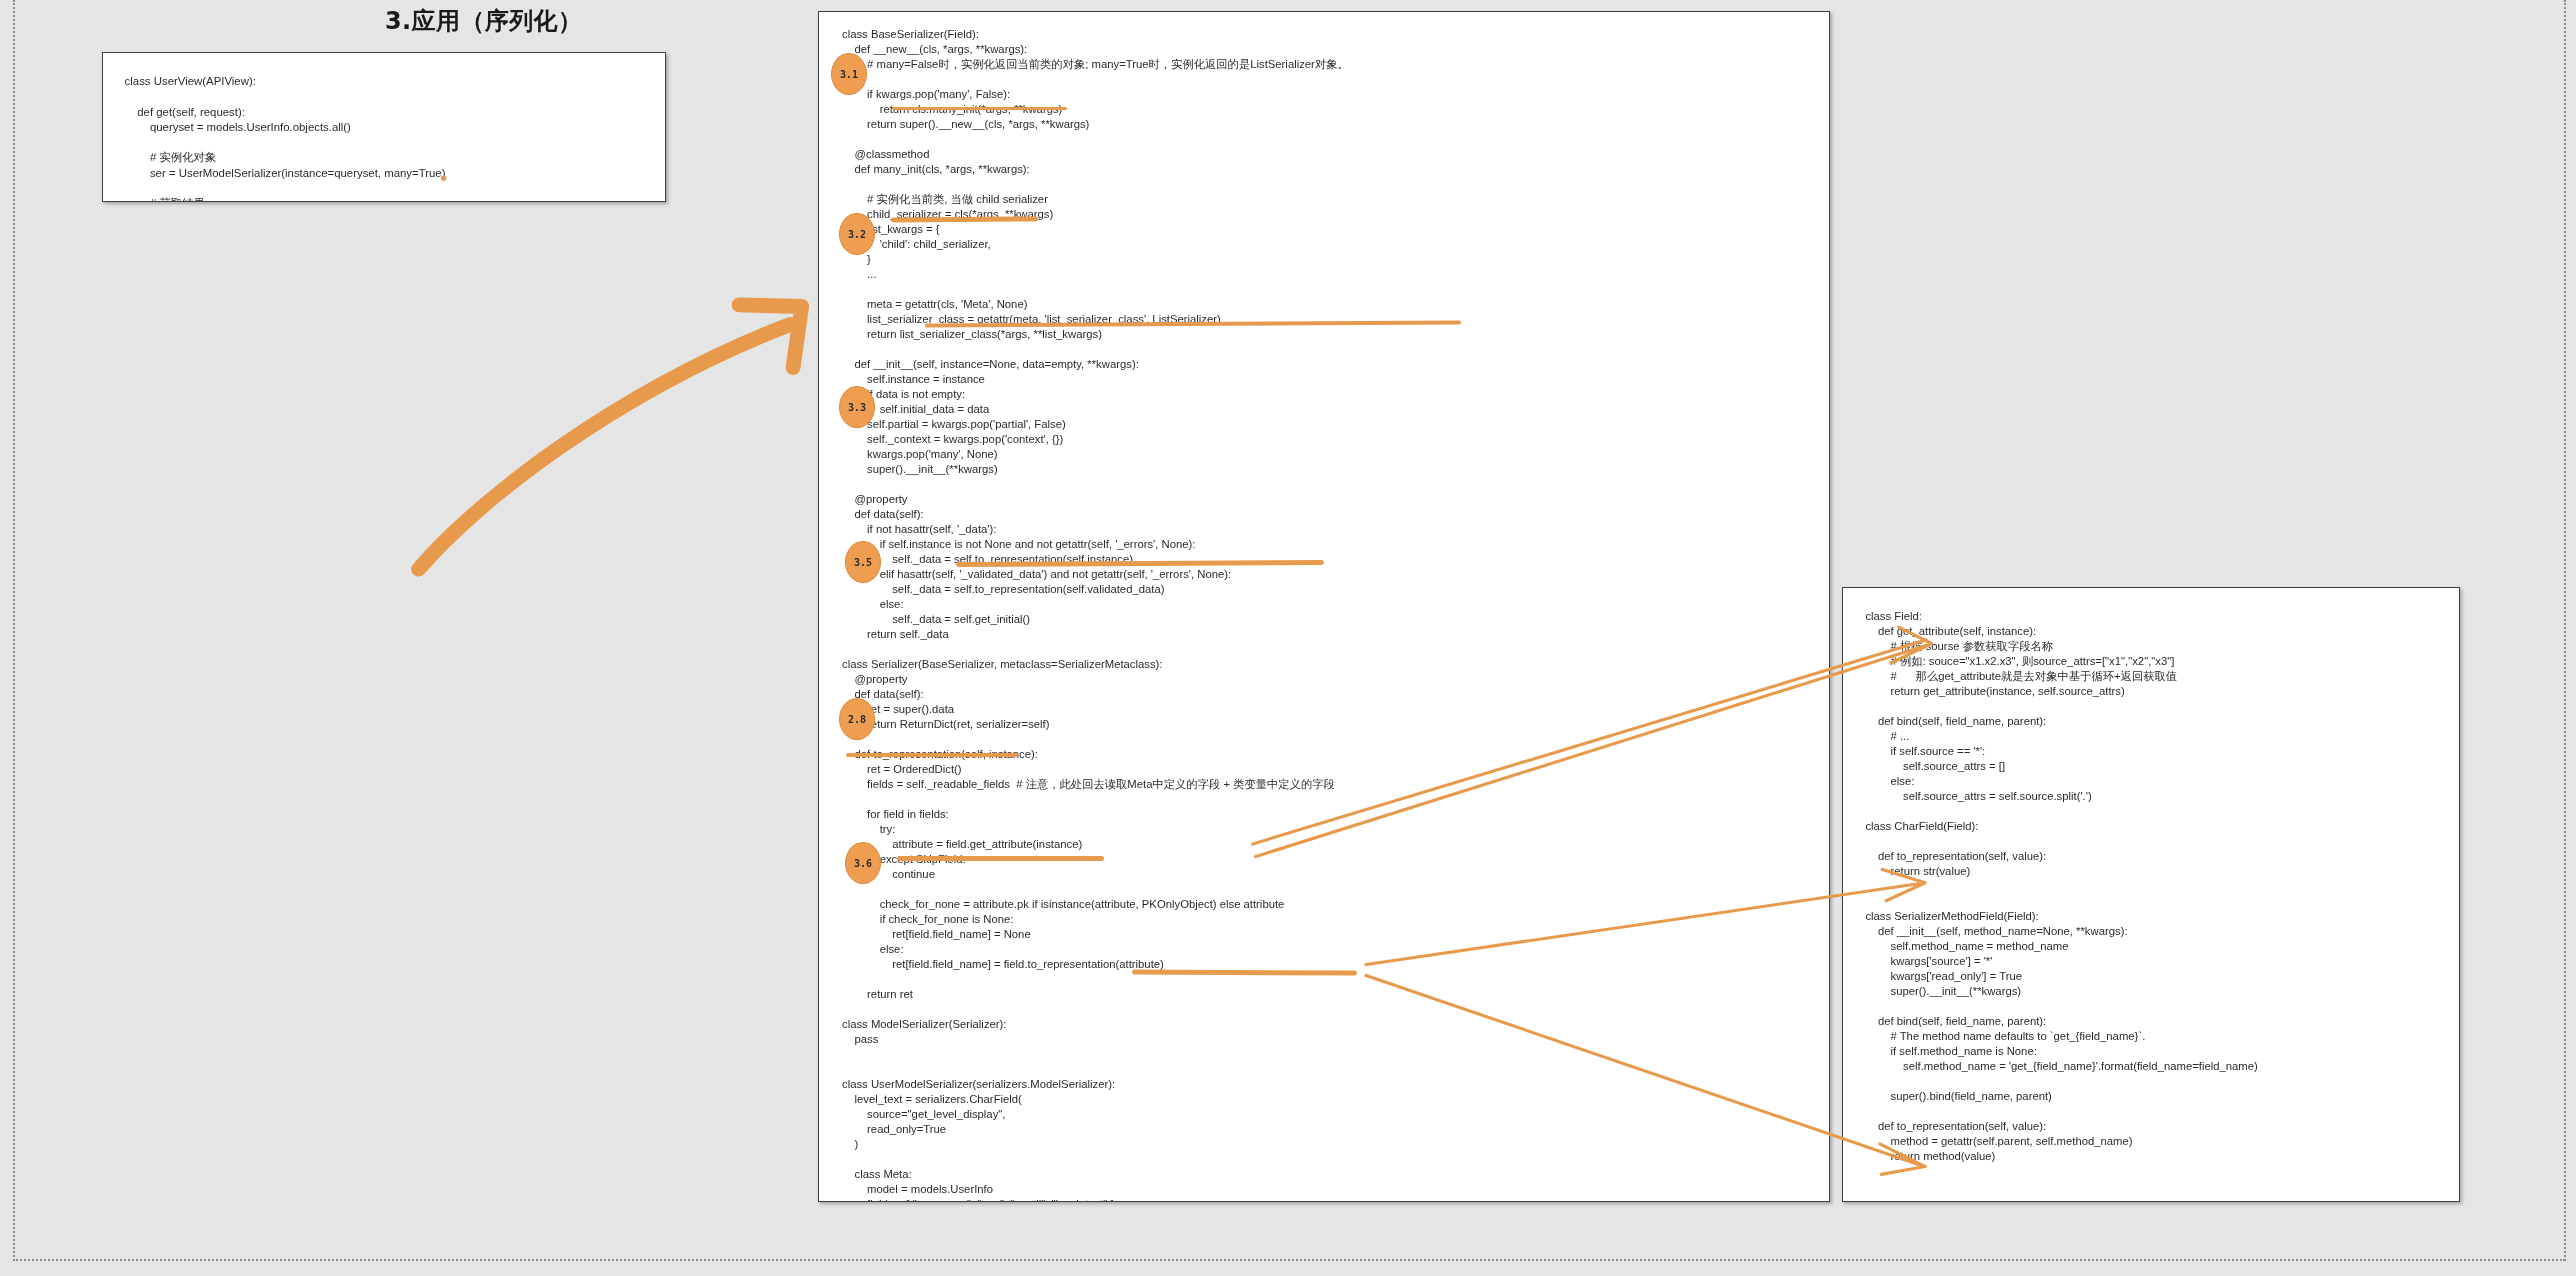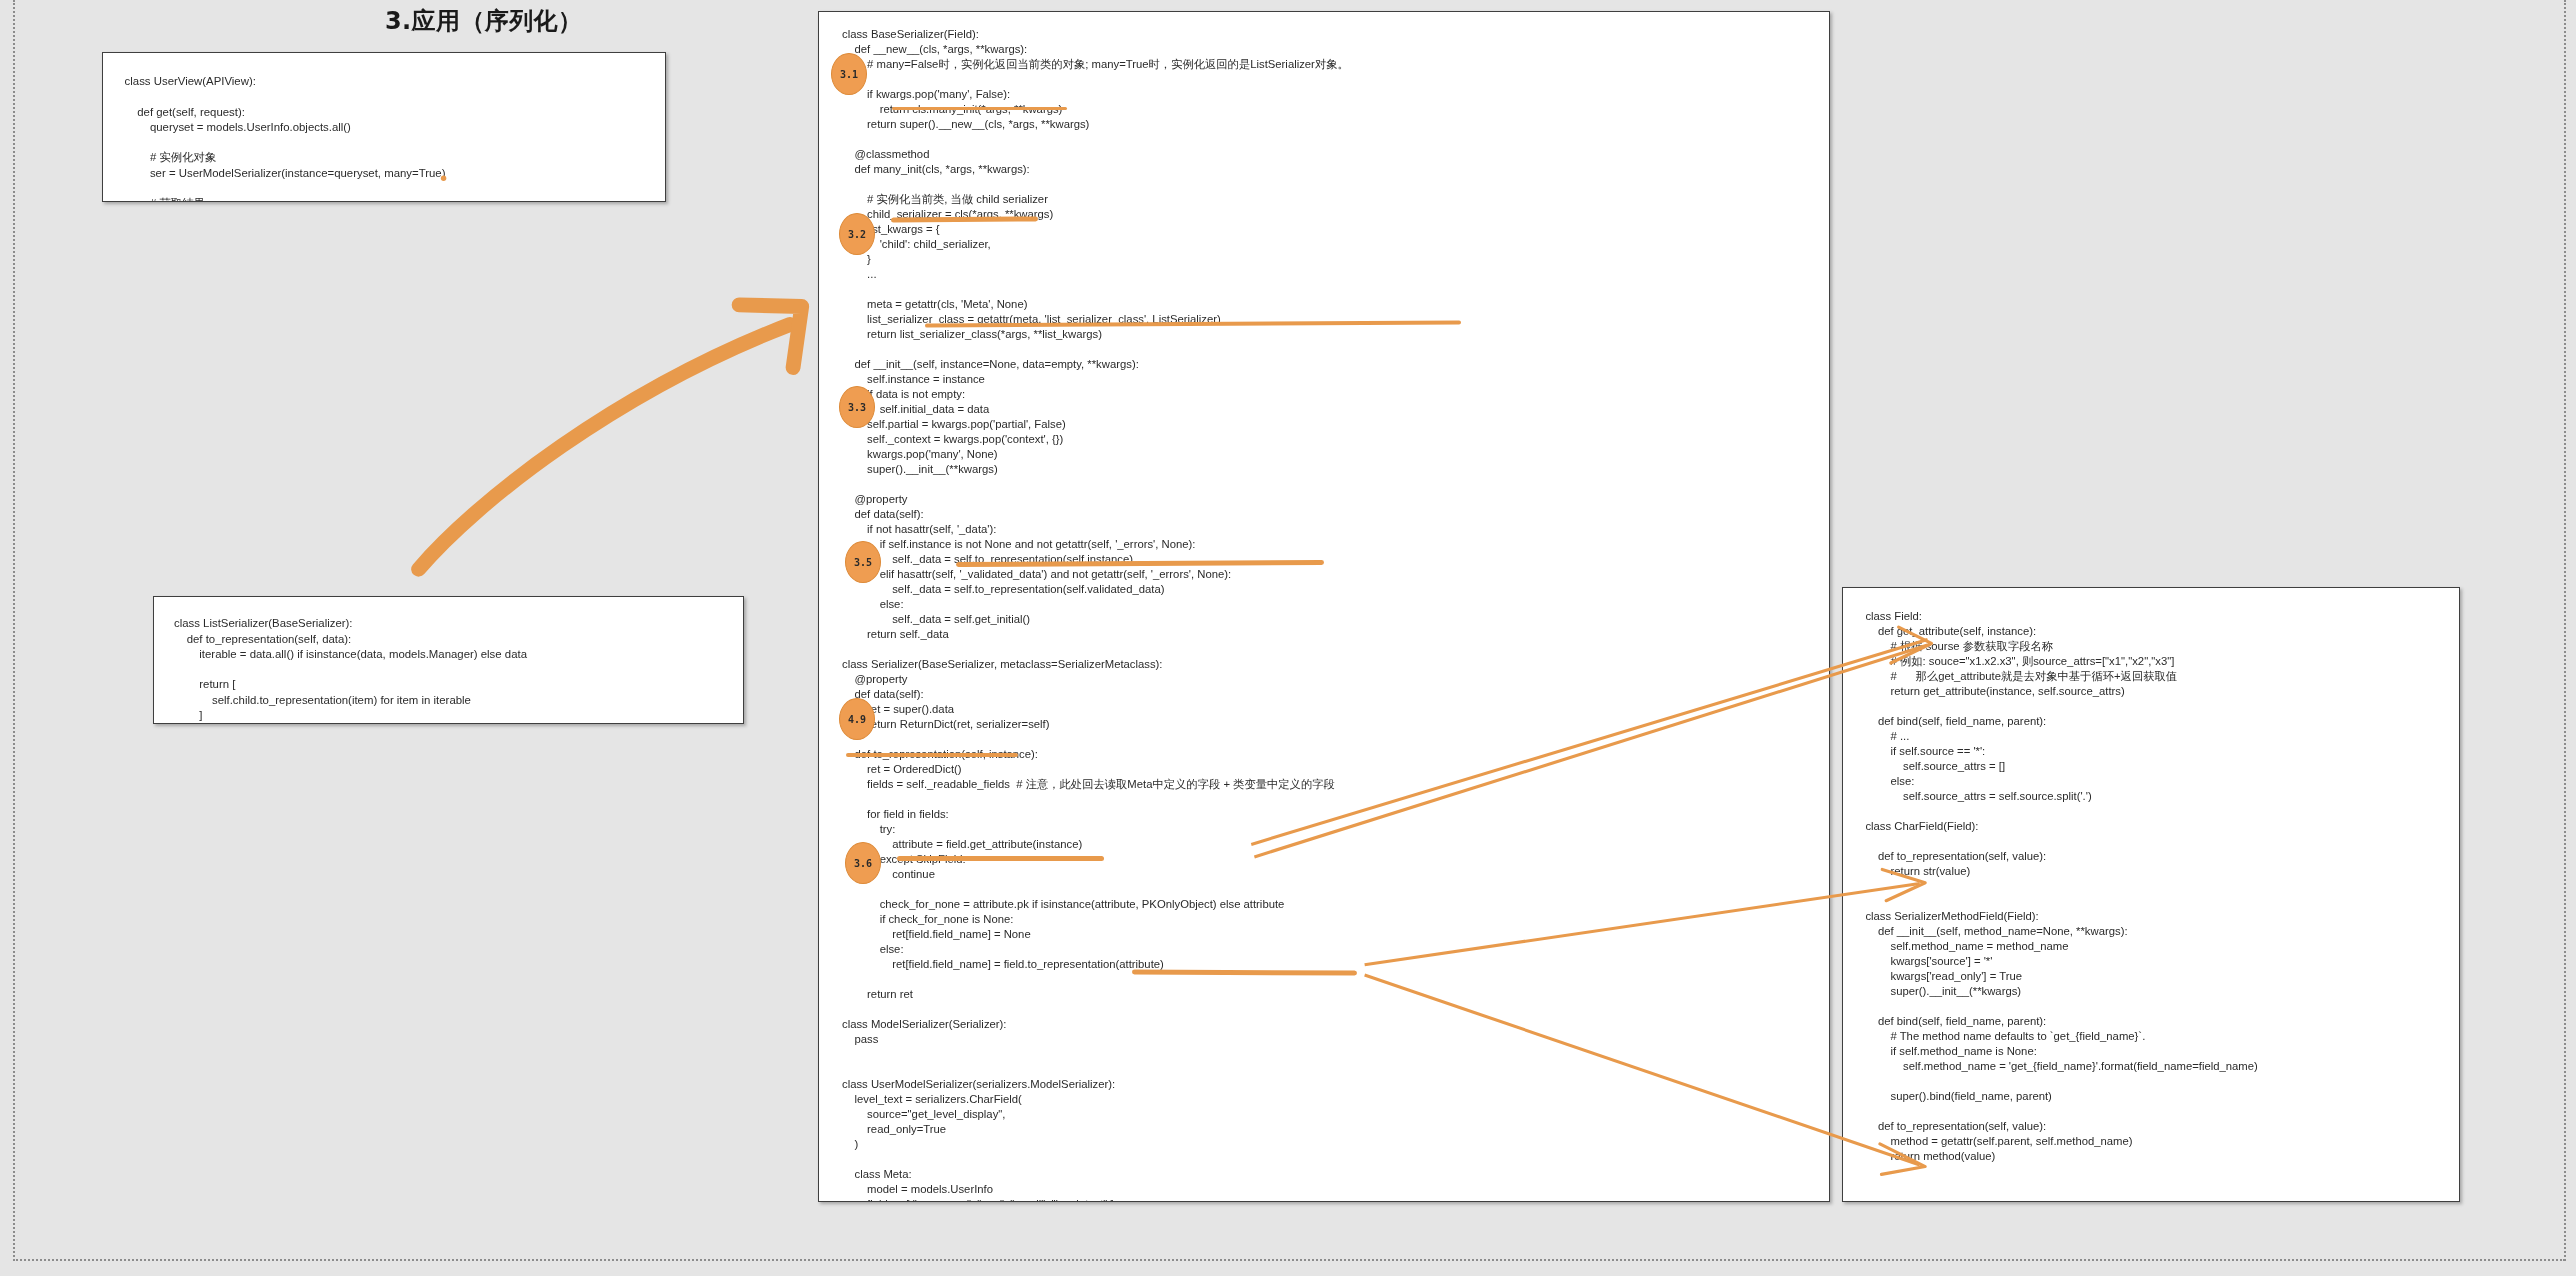--- a/index.html
+++ b/index.html
@@ -126,29 +126,20 @@
     def get(self, request):
         queryset = models.UserInfo.objects.all()
 
         # 实例化对象
         ser = UserModelSerializer(instance=queryset, many=True)
 
         # 获取结果
         return Response({"code": 0, 'data': ser.data})</pre>
   </div>
 
-  <div class="codebox" id="box-listserializer">
-    <pre>class ListSerializer(BaseSerializer):
-    def to_representation(self, data):
-        iterable = data.all() if isinstance(data, models.Manager) else data
-
-        return [
-            self.child.to_representation(item) for item in iterable
-        ]</pre>
-  </div>
 
   <div class="codebox" id="box-center">
     <pre>class BaseSerializer(Field):
     def __new__(cls, *args, **kwargs):
         # many=False时，实例化返回当前类的对象; many=True时，实例化返回的是ListSerializer对象。
 
         if kwargs.pop('many', False):
             return cls.many_init(*args, **kwargs)
         return super().__new__(cls, *args, **kwargs)
 
@@ -276,21 +267,21 @@
   <div class="stroke" style="left:846px; top:753px; width:172px; height:3.9px;"></div>
 
   <div class="stroke" style="left:897px; top:856px; width:207px; height:4.7px;"></div>
 
   <div class="stroke" style="left:1132px; top:970px; width:225px; height:4.7px; transform:rotate(0.3deg);"></div>
 
   <div class="badge" style="left:831px; top:53px;">3.1</div>
   <div class="badge" style="left:839px; top:213px;">3.2</div>
   <div class="badge" style="left:839px; top:386px;">3.3</div>
   <div class="badge" style="left:845px; top:541px;">3.5</div>
-  <div class="badge" style="left:839px; top:698px;">4.9</div>
+  <div class="badge" style="left:839px; top:698px;">2.8</div>
   <div class="badge" style="left:845px; top:842px;">3.6</div>
 
   <svg class="overlay" viewBox="0 0 3294 1632">
 
     <g>
       <path d="M 535 728 C 610 640, 790 500, 1010 415" stroke="#e89a4c" stroke-width="19" fill="none" stroke-linecap="round"></path>
       <path d="M 945 390 L 1025 392 L 1014 470" stroke="#e89a4c" stroke-width="19" fill="none" stroke-linecap="round" stroke-linejoin="round"></path>
     </g>
 
     <circle cx="567" cy="228" r="3.5" fill="#e89a4c"></circle>

